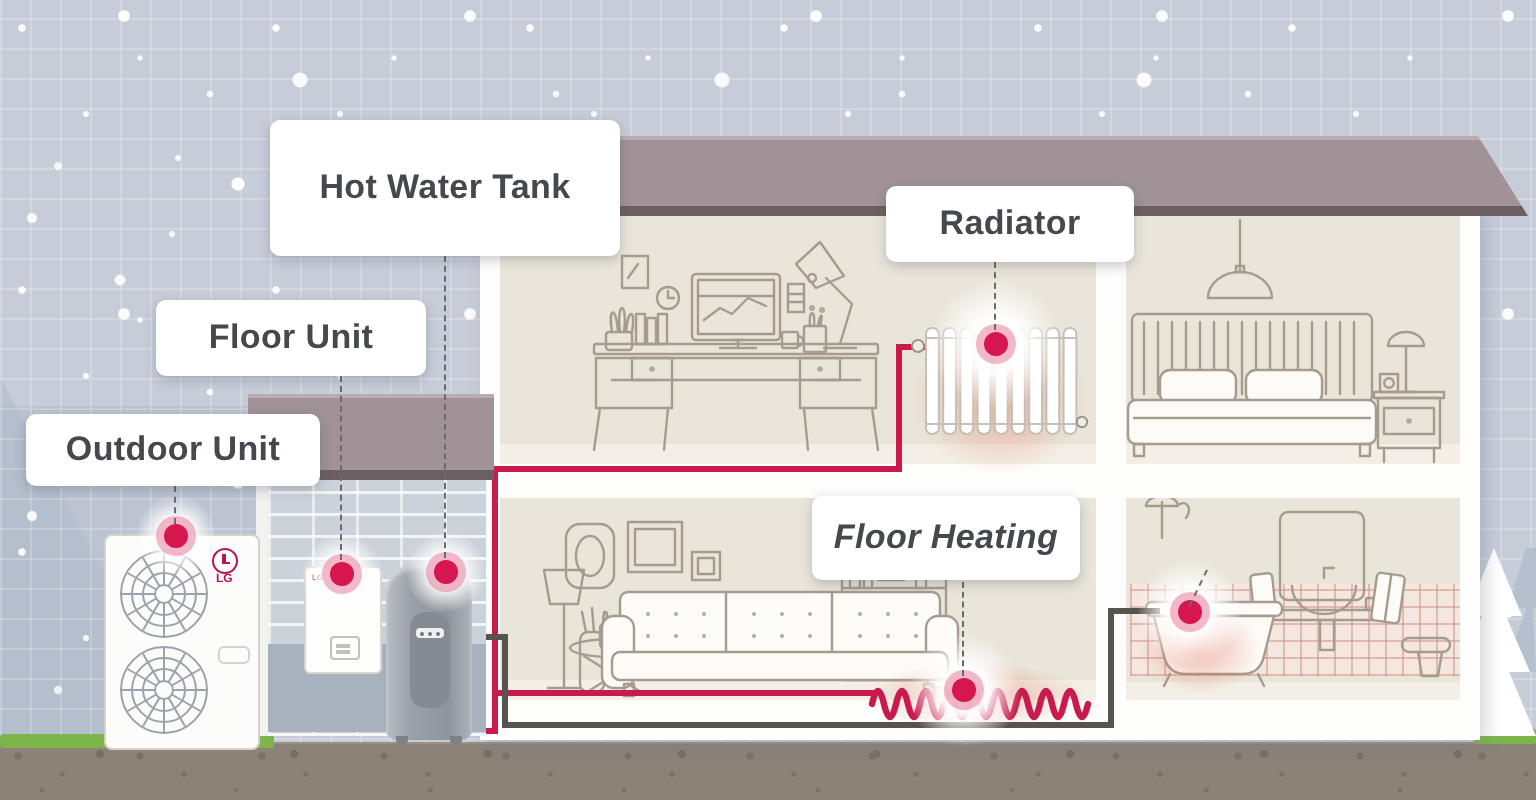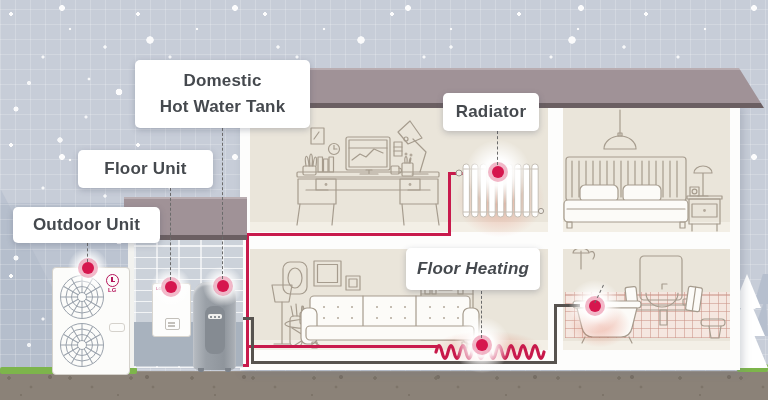--- a/index.html
+++ b/index.html
@@ -386,29 +386,28 @@
   <div class="abs dot" style="left:589px;top:300px;"></div>
 
   <div class="abs dash" style="left:87px;top:243px;height:19px;"></div>
   <div class="abs dash" style="left:170px;top:188px;height:92px;"></div>
   <div class="abs dash" style="left:222px;top:128px;height:151px;"></div>
   <div class="abs dash" style="left:497px;top:131px;height:34px;"></div>
   <div class="abs dash" style="left:481px;top:291px;height:47px;"></div>
   <div class="abs dash" style="left:603px;top:285px;height:20px;transform:rotate(26deg);transform-origin:top center;"></div>
 
   <div class="abs label" style="left:135px;top:60px;width:175px;height:68px;line-height:1.55;flex-direction:column;">
-    <span>Domestic</span>
     <span>Hot Water Tank</span>
   </div>
   <div class="abs label" style="left:78px;top:150px;width:135px;height:38px;">
     <span>Floor Unit</span>
   </div>
   <div class="abs label" style="left:13px;top:207px;width:147px;height:36px;">
     <span>Outdoor Unit</span>
   </div>
-  <div class="abs label" style="left:443px;top:93px;width:96px;height:38px;">
+  <div class="abs label" style="left:443px;top:93px;width:124px;height:38px;">
     <span>Radiator</span>
   </div>
   <div class="abs label" style="left:406px;top:248px;width:134px;height:42px;font-style:italic;">
     <span>Floor Heating</span>
   </div>
 
 </div>
 
 </body></html>

